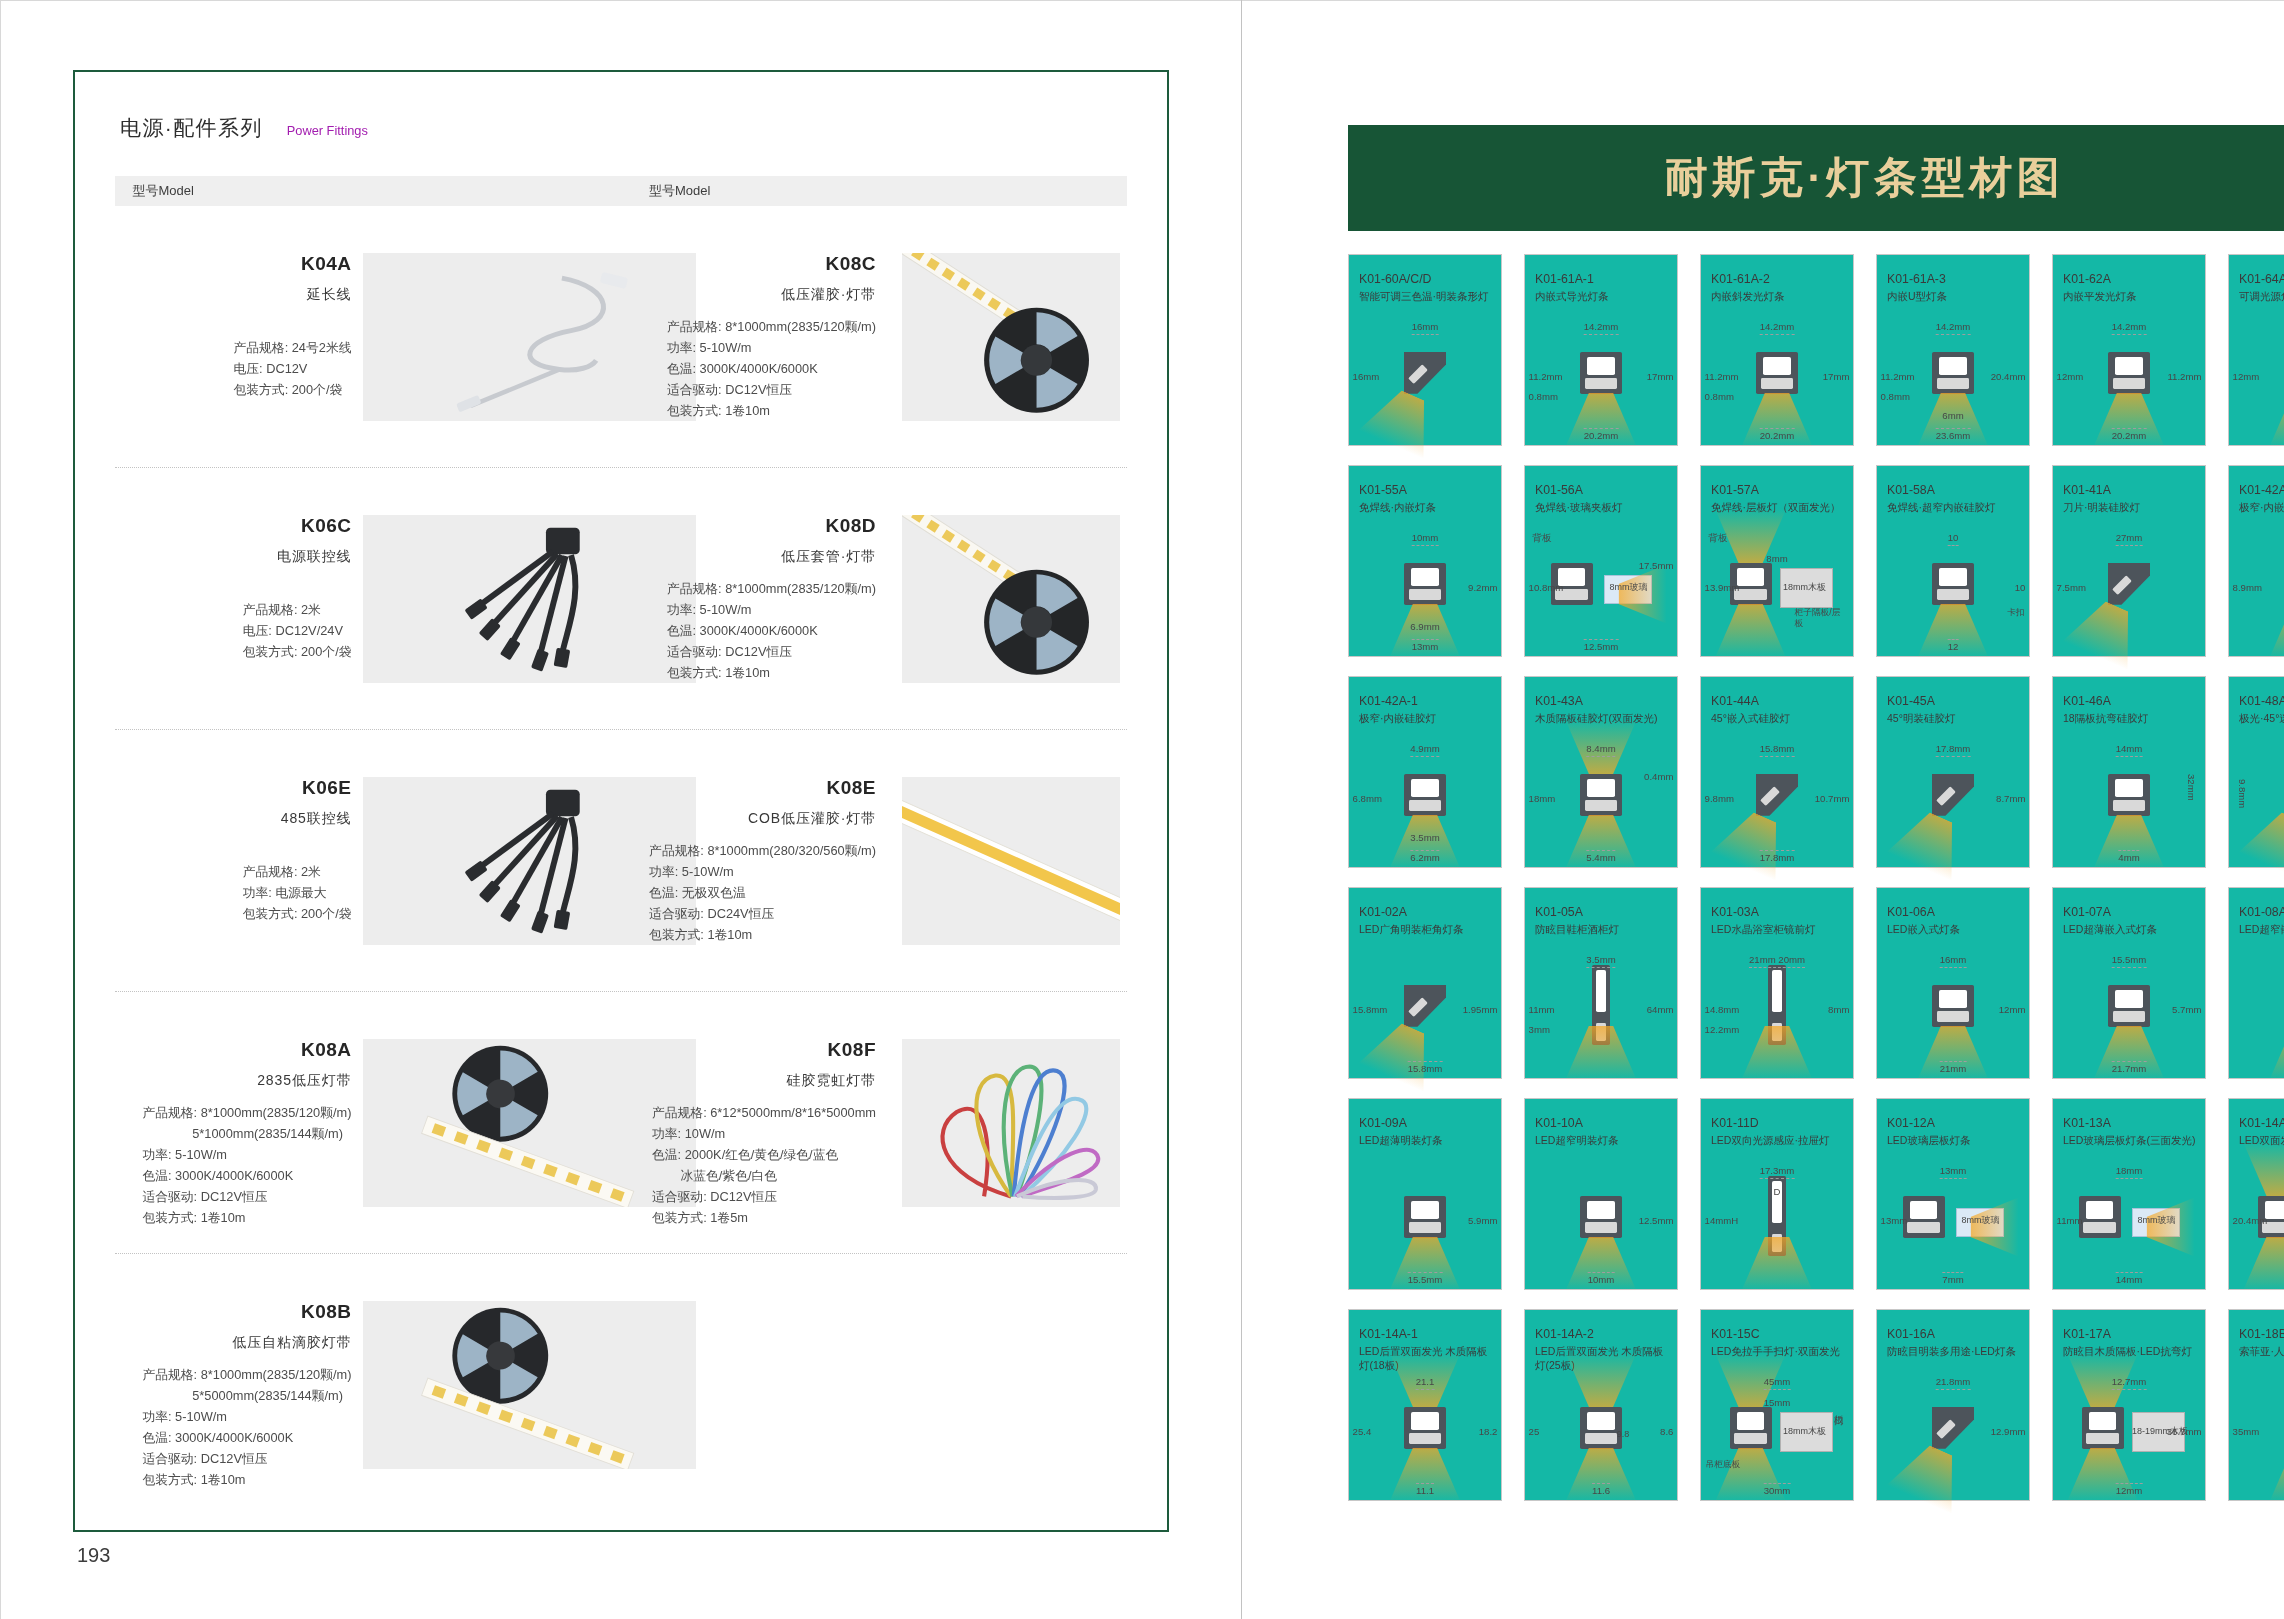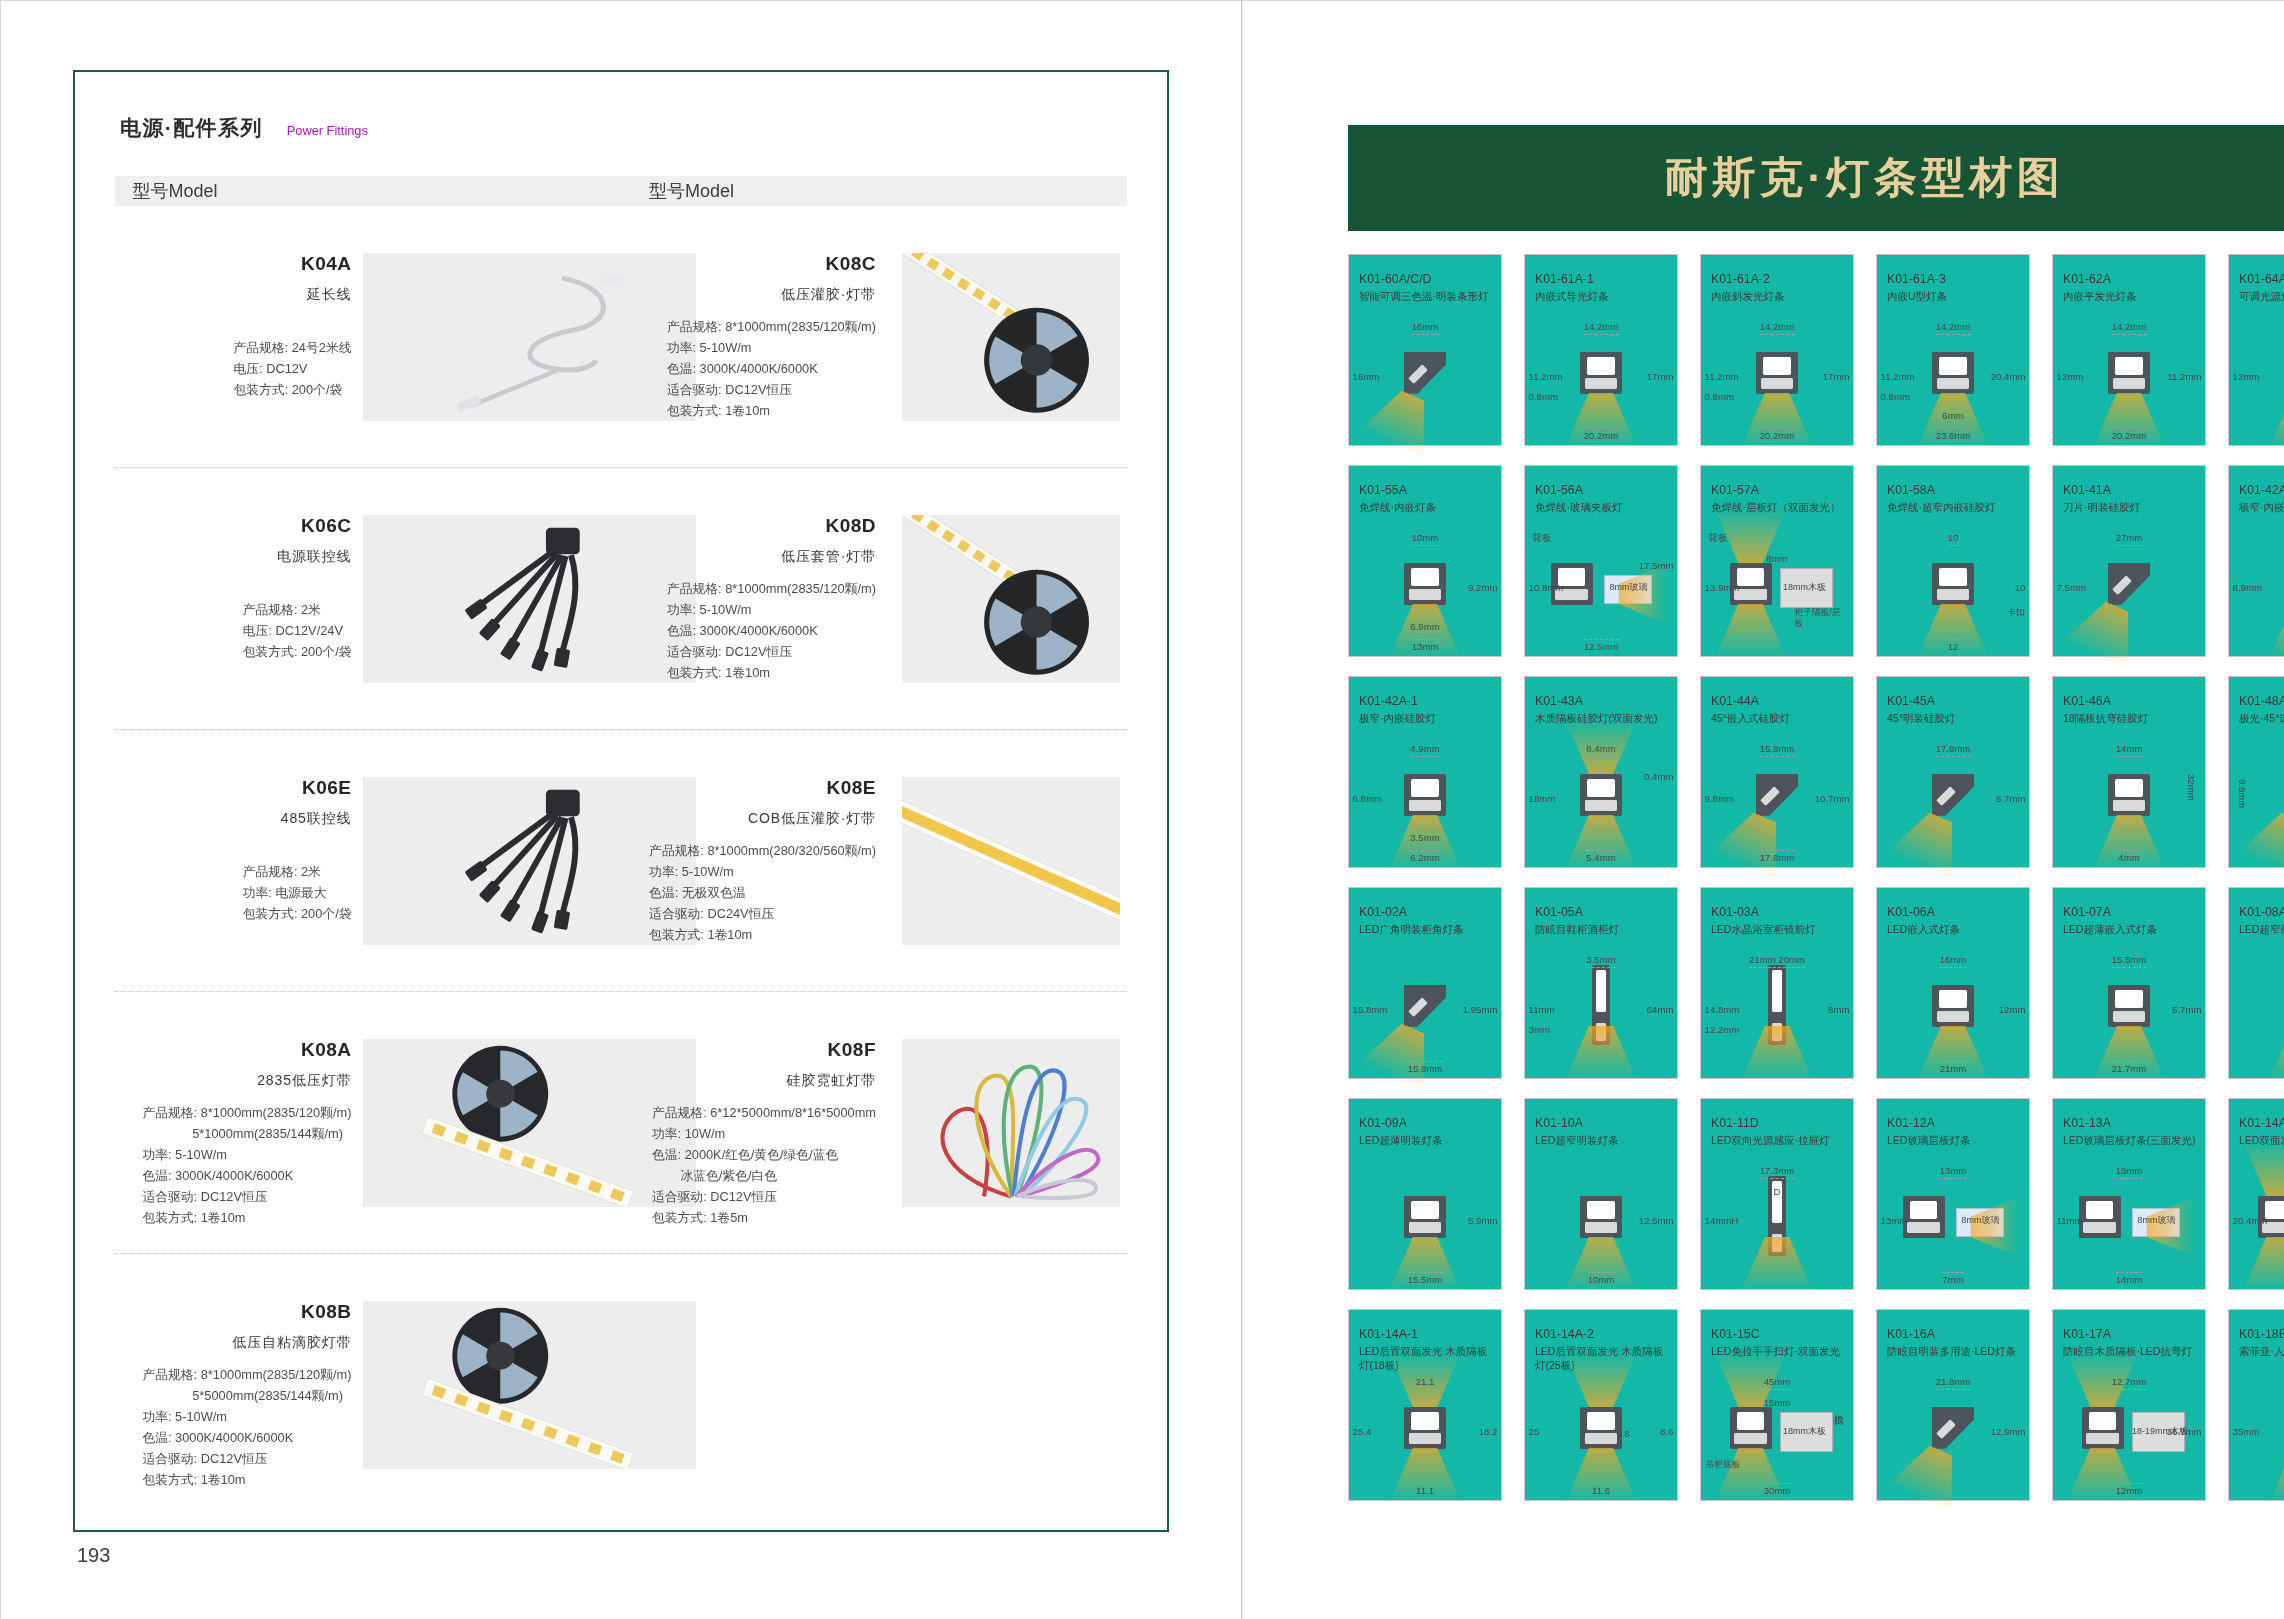--- a/index.html
+++ b/index.html
@@ -5,24 +5,24 @@
   html,body{margin:0;padding:0;}
   body{width:2483px;height:1620px;position:relative;background:#ffffff;
        font-family:"Liberation Sans","DejaVu Sans",sans-serif;color:#3a3a3a;overflow:hidden;}
   .frame{position:absolute;inset:0;border:0.9px solid #d8d8d8;pointer-events:none;}
   .gutter{position:absolute;left:1241px;top:0;width:1.4px;height:1620px;background:#c2c2c2;}
 
   
   .left-box{position:absolute;left:73px;top:70px;width:1096px;height:1462px;
             border:2.3px solid #1d5b3c;box-sizing:border-box;background:#fff;}
   .lp-header{position:absolute;left:45px;top:42px;white-space:nowrap;}
-  .lp-title{font-size:21px;font-weight:700;color:#2e2e2e;letter-spacing:1.4px;display:inline;}
+  .lp-title{font-size:21px;font-weight:400;color:#2e2e2e;letter-spacing:1.4px;display:inline;}
   .lp-sub{font-size:12.8px;color:#a21caf;margin-left:24px;}
   .model-bar{position:absolute;left:40px;top:104px;width:1012px;height:30px;background:#efefef;}
-  .model-bar span{position:absolute;top:50%;transform:translateY(-50%);font-size:18px;color:#3d3d3d;}
+  .model-bar span{position:absolute;top:50%;transform:translateY(-50%);font-size:13px;color:#3d3d3d;}
   .mh-l{left:17.4px;} .mh-r{left:534px;}
   .prows{position:absolute;left:40px;top:134px;width:1012px;}
   .prow{position:relative;height:261px;border-bottom:1.4px dotted #c3c3c3;}
   .prow:last-child{border-bottom:none;}
   .phalf{position:absolute;top:47px;height:168px;}
   .phalf.l{left:0;width:580px;}
   .phalf.r{left:533px;width:480px;}
   .ptext{position:absolute;top:0;height:168px;display:flex;flex-direction:column;align-items:flex-end;}
   .phalf.l .ptext{left:21.5px;width:215px;}
   .phalf.r .ptext{left:0;width:228px;}

